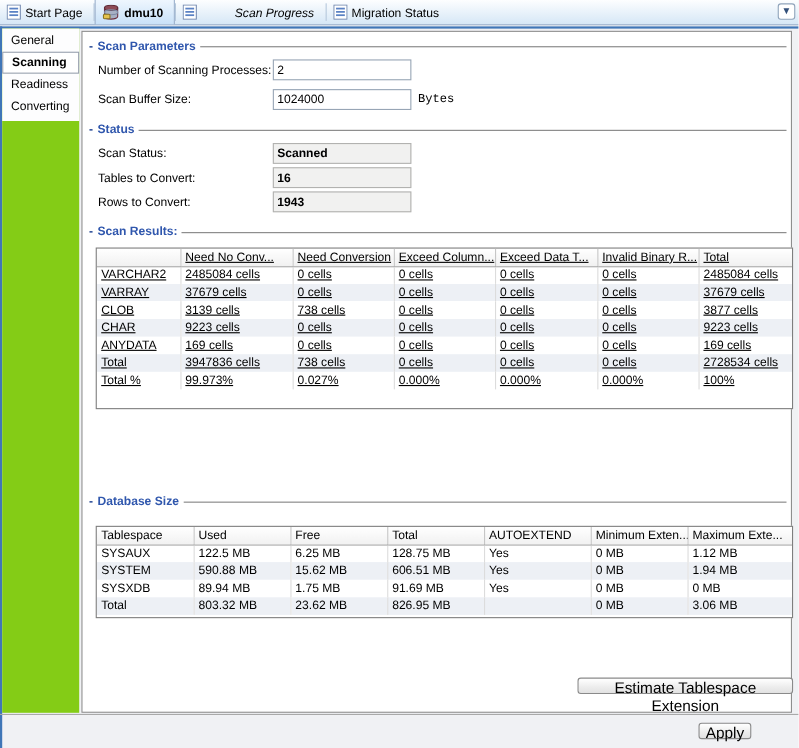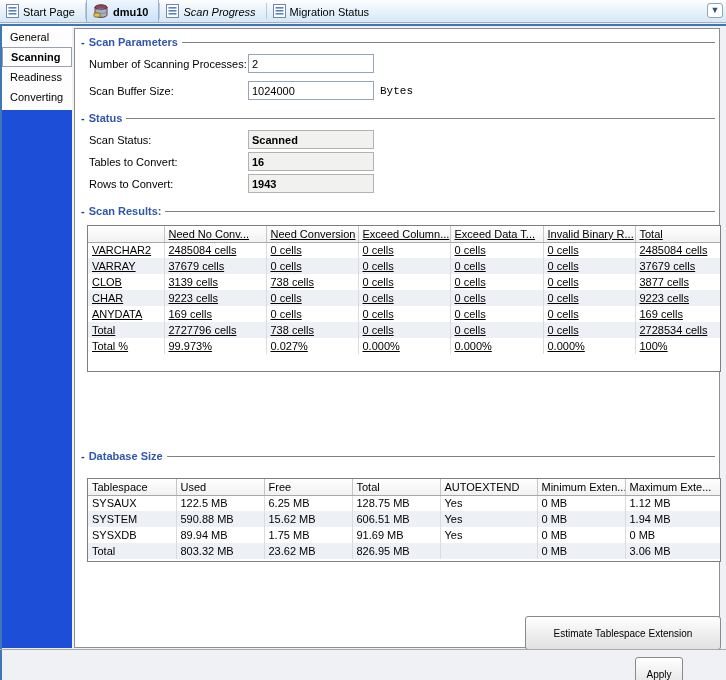--- a/index.html
+++ b/index.html
@@ -15,40 +15,40 @@
     position:absolute; left:0; top:0; width:726px; height:23px;
     background:linear-gradient(#fdfeff,#e7f1fa 55%,#d6e7f6);
     border-bottom:1px solid #9ab0cc;
     display:flex; align-items:stretch;
   }
   .doc-tab {
     display:flex; align-items:center; gap:4px;
     padding:0 10px 0 6px; cursor:default; white-space:nowrap;
   }
   .doc-tab .lbl { padding-top:1px;text-align:right; }
-  .doc-tab.italic .lbl { font-style:italic; }
+  .doc-tab.italic .lbl { font-style:italic;margin-left:30px; }
   .doc-tab.active {
     background:linear-gradient(#eef6fe,#c9e1f8);
     border-left:1px solid #9ab0cc; border-right:1px solid #9ab0cc;
     font-weight:bold;
   }
   .tabsep { width:1px; background:#b6c8dc; margin:3px 0; }
   .tab-menu-btn {
     position:absolute; right:3px; top:3px; width:16px; height:15px;
     border:1px solid #8fa3ba; border-radius:3px; background:#fff;
     font-size:9px; line-height:13px; text-align:center; color:#33507a;
     cursor:pointer;
   }
   .blue-frame-h { position:absolute; left:0; top:24px; width:726px; height:2px; background:#4076b7; }
   .blue-frame-v { position:absolute; left:0; top:24px; width:2px; height:656px; background:#4076b7; }
 
   
   .sidebar {
     position:absolute; left:2px; top:26px; width:70px; height:622px;
-    background:#1d4ed8;
+    background:#84cc16;
   }
   .sidebar .list { background:#fdfdfe; padding:1px 0 3px 0; }
   .nav-item {
     height:20px; line-height:20px; padding-left:8px; cursor:pointer;
     white-space:nowrap; overflow:hidden;
   }
   .nav-item.selected {
     background:#fff; border:1px solid #98a1ae; font-weight:bold;
     line-height:18px;
   }
@@ -102,24 +102,24 @@
   }
   table.grid td {
     padding:0 4px; height:16px;
     border-right:1px solid #dcdcdc;
     white-space:nowrap; overflow:hidden;
   }
   table.grid tbody tr:nth-child(even) td { background:#edf0f5; }
 
   
   .btn {
-    position:absolute; height:34px;
+    position:absolute; height:15px;
     border:1px solid #8a8a8a; border-radius:3px;
     background:linear-gradient(#ffffff,#ececec 60%,#e2e2e2);
-    font-family:"Liberation Sans",sans-serif; font-size:10px;
+    font-family:"Liberation Sans",sans-serif; font-size:14px;
     text-align:center; cursor:pointer;
   }
   .btn.estimate { left:450px; top:587px; width:196px; }
   .footer-sep { position:absolute; left:0; top:649px; width:726px; height:1px; background:#a9a9a9; }
   .btn.apply { left:635px; top:657px; width:48px; }
 
   
   .icon { display:inline-block; line-height:0; }
 </style>
 </head>
@@ -282,21 +282,21 @@
             <td>ANYDATA</td>
             <td>169 cells</td>
             <td>0 cells</td>
             <td>0 cells</td>
             <td>0 cells</td>
             <td>0 cells</td>
             <td>169 cells</td>
           </tr>
           <tr>
             <td>Total</td>
-            <td>2727796 cells</td>
+            <td>3947836 cells</td>
             <td>738 cells</td>
             <td>0 cells</td>
             <td>0 cells</td>
             <td>0 cells</td>
             <td>2728534 cells</td>
           </tr>
           <tr>
             <td>Total %</td>
             <td>99.973%</td>
             <td>0.027%</td>

